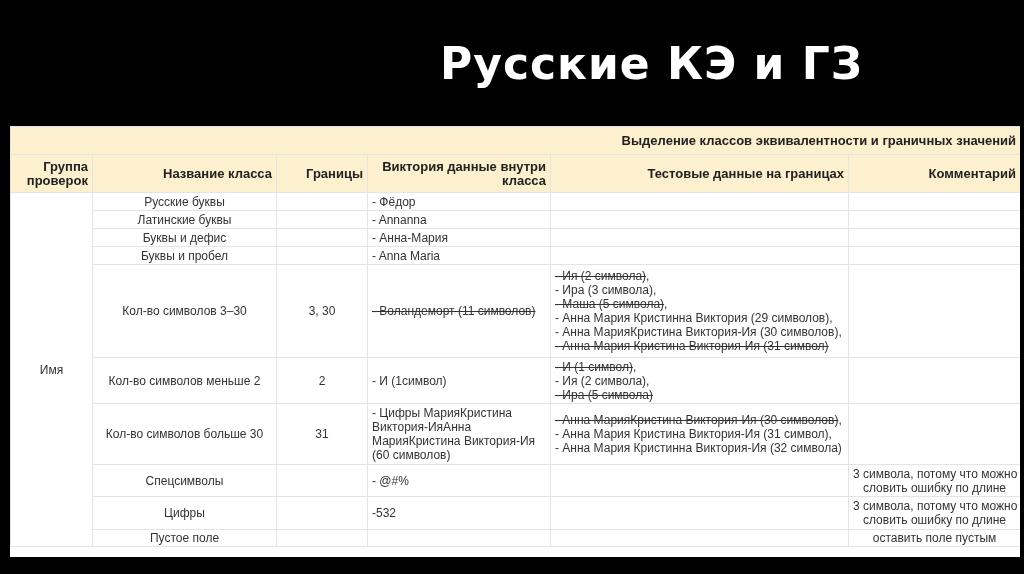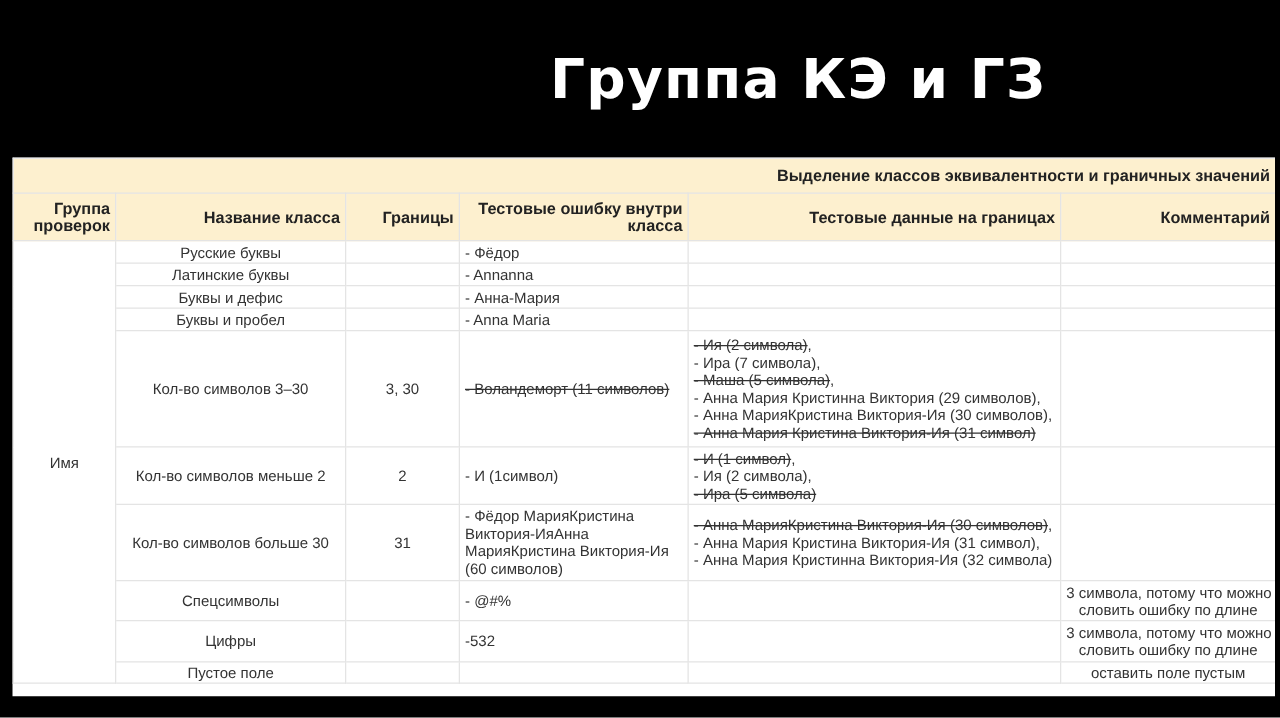--- a/index.html
+++ b/index.html
@@ -27,41 +27,41 @@
   .h-cols th { height: 37px; }
   td.c { text-align: center; }
   td.l { text-align: left; margin-top: 17px; }
   .strike { text-decoration: line-through; }
   .line { display: block; white-space: nowrap; }
   td.group { vertical-align: middle; }
 </style>
 </head>
 <body>
 
-<div class="slide-title">Группа КЭ и ГЗ</div>
+<div class="slide-title">Русские КЭ и ГЗ</div>
 
 <div class="table-wrap">
 <table id="tbl">
   <colgroup>
     <col style="width:82px">
         <col style="width:184px">
         <col style="width:91px">
     <col style="width:183px">
         <col style="width:298px">
         <col style="width:172px">
   </colgroup>
   <tbody>
         <tr class="h-title">
     <th colspan="6">Выделение классов эквивалентности и граничных значений</th>
   </tr>
   <tr class="h-cols">
     <th>Группа проверок</th>
     <th>Название класса</th>
     <th>Границы</th>
-    <th>Тестовые ошибку внутри класса</th>
+    <th>Виктория данные внутри класса</th>
     <th>Тестовые данные на границах</th>
     <th>Комментарий</th>
   </tr>
   </tbody>
       <tbody id="tbody">
         <tr style="height: 18px;">
           <td class="c group" rowspan="10">Имя</td>
           <td class="c">Русские буквы</td>
           <td class="c"></td>
           <td class="l">
@@ -98,21 +98,21 @@
           <td class="c"></td>
         </tr>
         <tr style="height: 93px;">
           <td class="c">Кол-во символов 3–30</td>
           <td class="c">3, 30</td>
           <td class="l">
             <span class="line"><span class="strike">- Воландеморт (11 символов)</span></span>
           </td>
           <td class="l">
             <span class="line"><span class="strike">- Ия (2 символа)</span><span>,</span></span>
-            <span class="line"><span>- Ира (7 символа),</span></span>
+            <span class="line"><span>- Ира (3 символа),</span></span>
             <span class="line"><span class="strike">- Маша (5 символа)</span><span>,</span></span>
             <span class="line"><span>- Анна Мария Кристинна Виктория (29 символов),</span></span>
             <span class="line"><span>- Анна МарияКристина Виктория-Ия (30 символов),</span></span>
             <span class="line"><span class="strike">- Анна Мария Кристина Виктория-Ия (31 символ)</span></span>
           </td>
           <td class="c"></td>
         </tr>
         <tr style="height: 46px;">
           <td class="c">Кол-во символов меньше 2</td>
           <td class="c">2</td>
@@ -123,21 +123,21 @@
             <span class="line"><span class="strike">- И (1 символ)</span><span>,</span></span>
             <span class="line"><span>- Ия (2 символа),</span></span>
             <span class="line"><span class="strike">- Ира (5 символа)</span></span>
           </td>
           <td class="c"></td>
         </tr>
         <tr style="height: 61px;">
           <td class="c">Кол-во символов больше 30</td>
           <td class="c">31</td>
           <td class="l">
-            <span class="line"><span>- Фёдор МарияКристина</span></span>
+            <span class="line"><span>- Цифры МарияКристина</span></span>
             <span class="line"><span>Виктория-ИяАнна</span></span>
             <span class="line"><span>МарияКристина Виктория-Ия</span></span>
             <span class="line"><span>(60 символов)</span></span>
           </td>
           <td class="l">
             <span class="line"><span class="strike">- Анна МарияКристина Виктория-Ия (30 символов)</span><span>,</span></span>
             <span class="line"><span>- Анна Мария Кристина Виктория-Ия (31 символ),</span></span>
             <span class="line"><span>- Анна Мария Кристинна Виктория-Ия (32 символа)</span></span>
           </td>
           <td class="c"></td>

